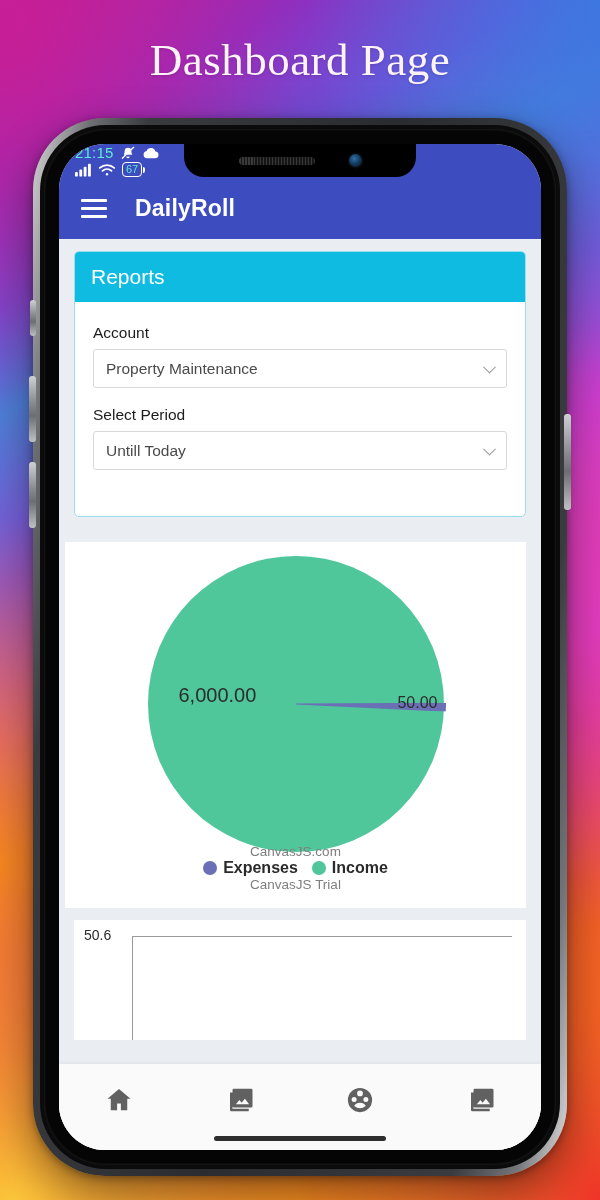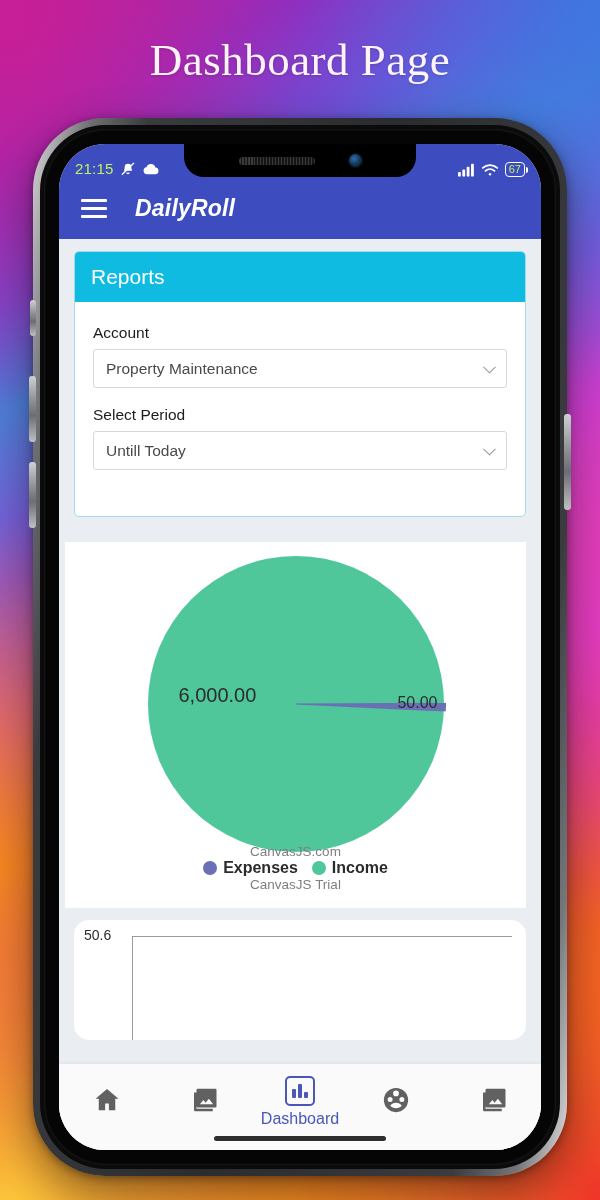--- a/index.html
+++ b/index.html
@@ -125,26 +125,27 @@
     background: radial-gradient(circle at 40% 35%, #2f6fa8 0%, #133a5e 48%, #07121f 100%);
     box-shadow: 0 0 0 1.5px #0b0b0b;
   }
 
   
   .statusbar {
     position: relative;
     height: 33px;
     background: #3d4cbe;
     display: flex;
-    align-items: flex-end;
+    align-items: flex-start;
     justify-content: space-between;
     padding: 0 16px;
-    color: #bef264;
+    color: #5eead4;
     font-size: 14.5px;
     z-index: 20;
+    flex-direction: column;
   }
   .sb-left, .sb-right { display: flex; align-items: center; gap: 6px; }
   .sb-time { font-size: 15px; letter-spacing: .2px; }
   .icon { display: inline-flex; align-items: center; }
   .battery {
     display: inline-flex; align-items: center;
     border: 1.6px solid #fff;
     border-radius: 4px;
     padding: 0 3px;
     height: 15px;
@@ -161,21 +162,20 @@
   }
 
   
   .appbar {
     height: 62px;
     background: #3d4cbe;
     display: flex;
     align-items: center;
     gap: 28px;
     padding: 0 22px;
-    font-style: italic;
   }
   .hamburger { display: flex; flex-direction: column; gap: 5px; cursor: pointer; }
   .hamburger span { display: block; width: 26px; height: 3px; background: #fff; border-radius: 1px; }
   .app-title { color: #fff; font-size: 23px; font-weight: bold; letter-spacing: .2px; }
 
   
   .content {
     position: absolute;
     top: 95px; left: 0; right: 0; bottom: 0;
     background: #eaeef3;
@@ -285,21 +285,20 @@
   .legend-item { display: flex; align-items: center; gap: 6px; font-size: 16px; font-weight: bold; color: #2b2b2b; }
   .dot { width: 14px; height: 14px; border-radius: 50%; }
 
   
   .chart-card2 {
     margin: 12px 15px 0 15px;
     background: #fff;
     height: 120px;
     position: relative;
     overflow: hidden;
-    border-radius: 15px;
   }
   .axis-label {
     position: absolute;
     left: 10px; top: 7px;
     font-size: 14px;
     color: #2b2b2b;
   }
   .gridline {
     position: absolute;
     left: 58px; right: 14px; top: 16px;
@@ -489,28 +488,20 @@
       </div>
 
       <div class="nav-item">
         <span>
           <svg width="30" height="30" viewBox="0 0 24 24" fill="#616161">
             <path d="M7 3h14a1 1 0 0 1 1 1v13a1 1 0 0 1-1 1H7a1 1 0 0 1-1-1V4a1 1 0 0 1 1-1zm1.7 12.3h10.6l-3.4-4.4-2.6 3.3-1.8-2.2zM4 6v14a1 1 0 0 0 1 1h14v-2H6V6z"></path>
           </svg>
         </span>
       </div>
 
-      <div class="nav-item">
-        <span class="nav-active-box">
-          <i style="height:9px"></i>
-            <i style="height:14px"></i>
-            <i style="height:6px"></i>
-        </span>
-        <span class="nav-label">Dashboard</span>
-      </div>
 
       <div class="nav-item">
         <span>
           <svg width="30" height="30" viewBox="0 0 24 24" fill="#616161">
             <path d="M12 2.3A9.7 9.7 0 1 0 21.7 12 9.7 9.7 0 0 0 12 2.3zm0 2.1a2.3 2.3 0 1 1-2.3 2.3A2.3 2.3 0 0 1 12 4.4zM7.3 9.6a2 2 0 1 1-2 2 2 2 0 0 1 2-2zm9.4 0a2 2 0 1 1-2 2 2 2 0 0 1 2-2zm-4.7 4.6c2.3 0 4.2 1.1 4.6 2.6a7.6 7.6 0 0 1-9.2 0c.4-1.5 2.3-2.6 4.6-2.6z"></path>
           </svg>
         </span>
       </div>
 
       <div class="nav-item">

